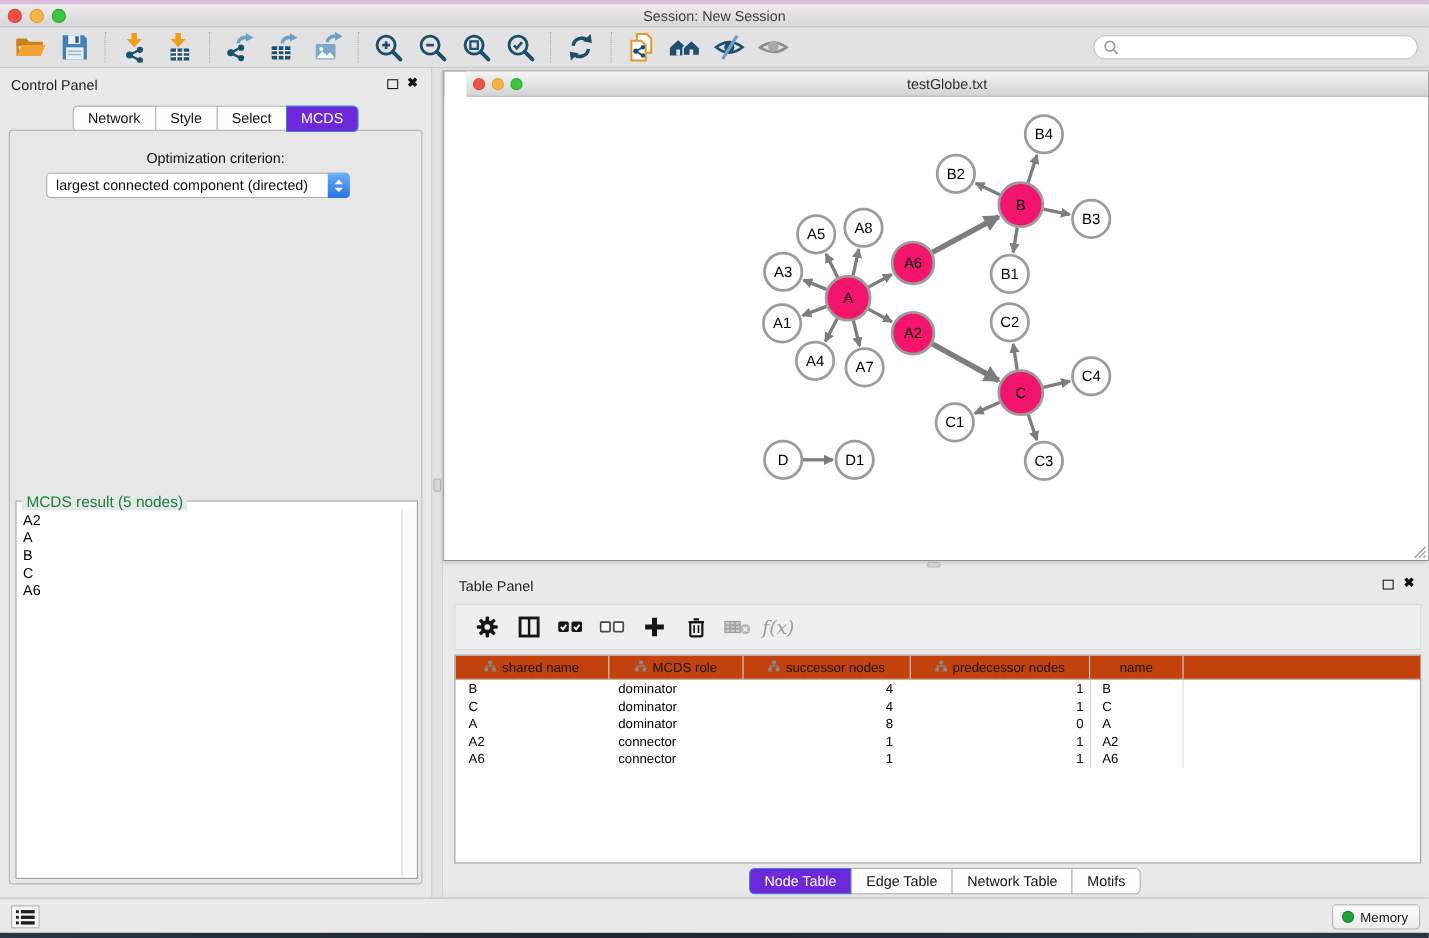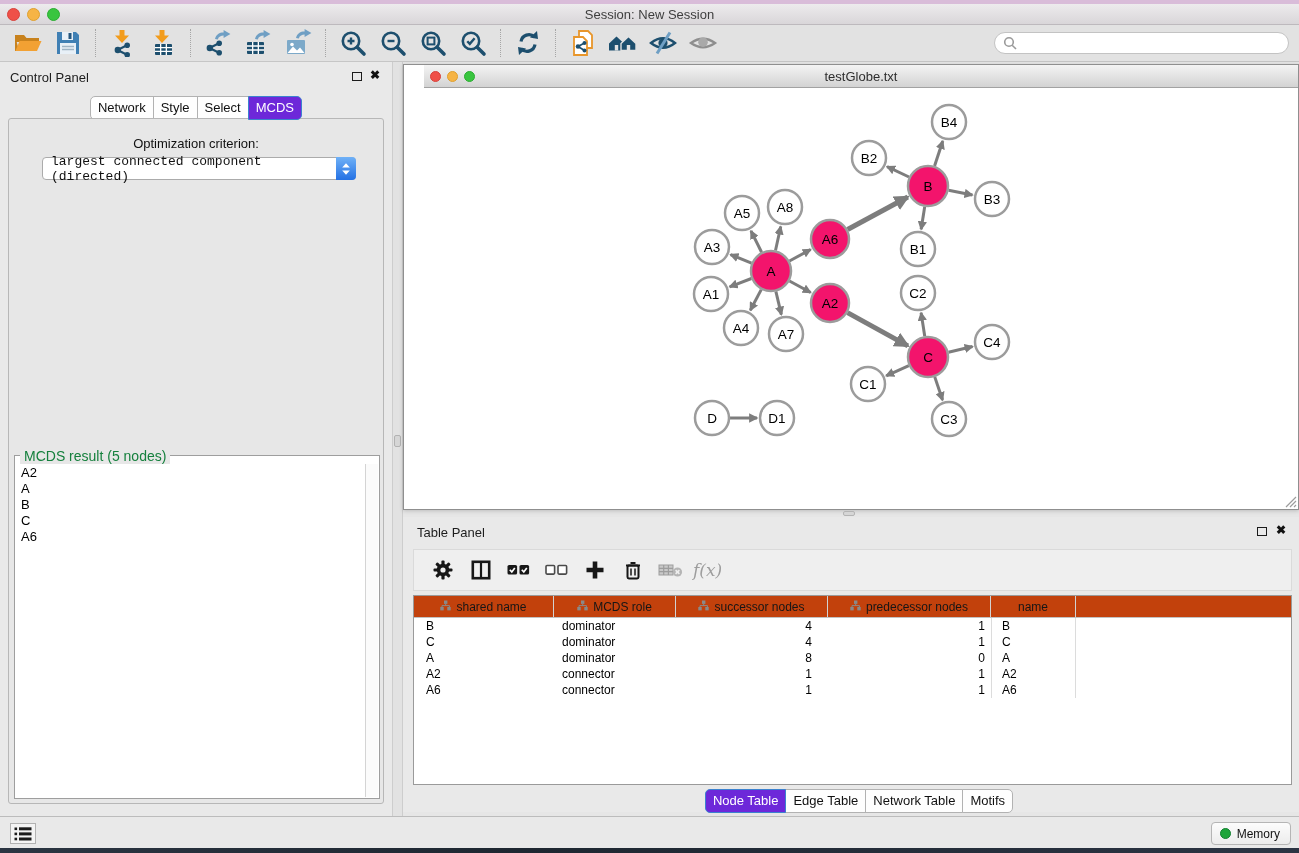--- a/index.html
+++ b/index.html
@@ -33,30 +33,30 @@
   
   #main { left:0; top:62px; width:1299px; height:754px; }
 
   
   #control-panel { left:0; top:0; width:392px; height:754px; background:#e9e9e9; }
   .panel-header { position:absolute; left:0; top:0; right:0; height:28px; }
   .panel-title { position:absolute; left:10px; top:8px; font-size:13px; color:#1d1d1d; }
   .float-icon { position:absolute; top:10px; width:10px; height:9px; border:1.6px solid #1b1b1b; cursor:pointer; }
   .close-icon { position:absolute; top:6px; font-size:12px; font-weight:bold; color:#111; cursor:pointer; }
   #cp-tabs { position:absolute; left:0; right:0; top:34px; text-align:center; }
-  .seg { display:inline-block; padding:3px 7px 4px; background:#fefefe; border:1px solid #b2b2b2;
+  .seg { display:inline-block; padding:3px 13px 4px; background:#fefefe; border:1px solid #b2b2b2;
     font-size:13px; color:#111; margin-left:-1px; cursor:pointer; position:relative; }
   .seg.first { border-radius:5px 0 0 5px; margin-left:0; }
   .seg.last { border-radius:0 5px 5px 0; }
   .seg.active { background:#6d28d9; border-color:#3c82cf; color:#fff; z-index:1; }
   #cp-pane { position:absolute; left:8px; top:56px; width:376px; height:686px;
     border:1px solid #b7b7b7; border-radius:3px; background:#e7e7e7; }
   #opt-label { position:absolute; left:0; right:0; top:17px; text-align:center; font-size:13px; color:#111; }
-  #criterion-select { position:absolute; left:33px; top:38px; width:314px; height:23px; background:#fff;
-    border:1px solid #ababab; border-radius:4px; display:flex; align-items:center; cursor:pointer;font-family:Liberation Mono, monospace; }
+  #criterion-select { position:absolute; left:33px; top:38px; width:276px; height:23px; background:#fff;
+    border:1px solid #ababab; border-radius:4px; display:flex; align-items:center; cursor:pointer; }
   #criterion-select .sel-text { font-size:13px; color:#111; padding-left:8px; flex:1; }
   #criterion-select .stepper { width:20px; height:23px; margin-right:-1px; border-radius:0 4px 4px 0;
     background:linear-gradient(#6fb1f7,#2471e4); display:flex; align-items:center; justify-content:center; }
   .cp-btn-row { position:absolute; left:0; right:0; top:71px; text-align:center; }
   .cp-btn { display:inline-block; padding:3px 16px 4px; font-size:13px; color:#111; background:#fefefe;
     border:1px solid #b2b2b2; border-radius:5px; margin:0 7px; cursor:pointer; }
   #mcds-result { position:absolute; left:5px; top:336px; width:366px; height:344px;
     border:1px solid #9e9e9e; background:#fff; }
   #mcds-result .legend { position:absolute; top:-8px; left:5px; background:#e7e7e7; padding:0 4px;
     font-size:14px; color:#15803d; }

